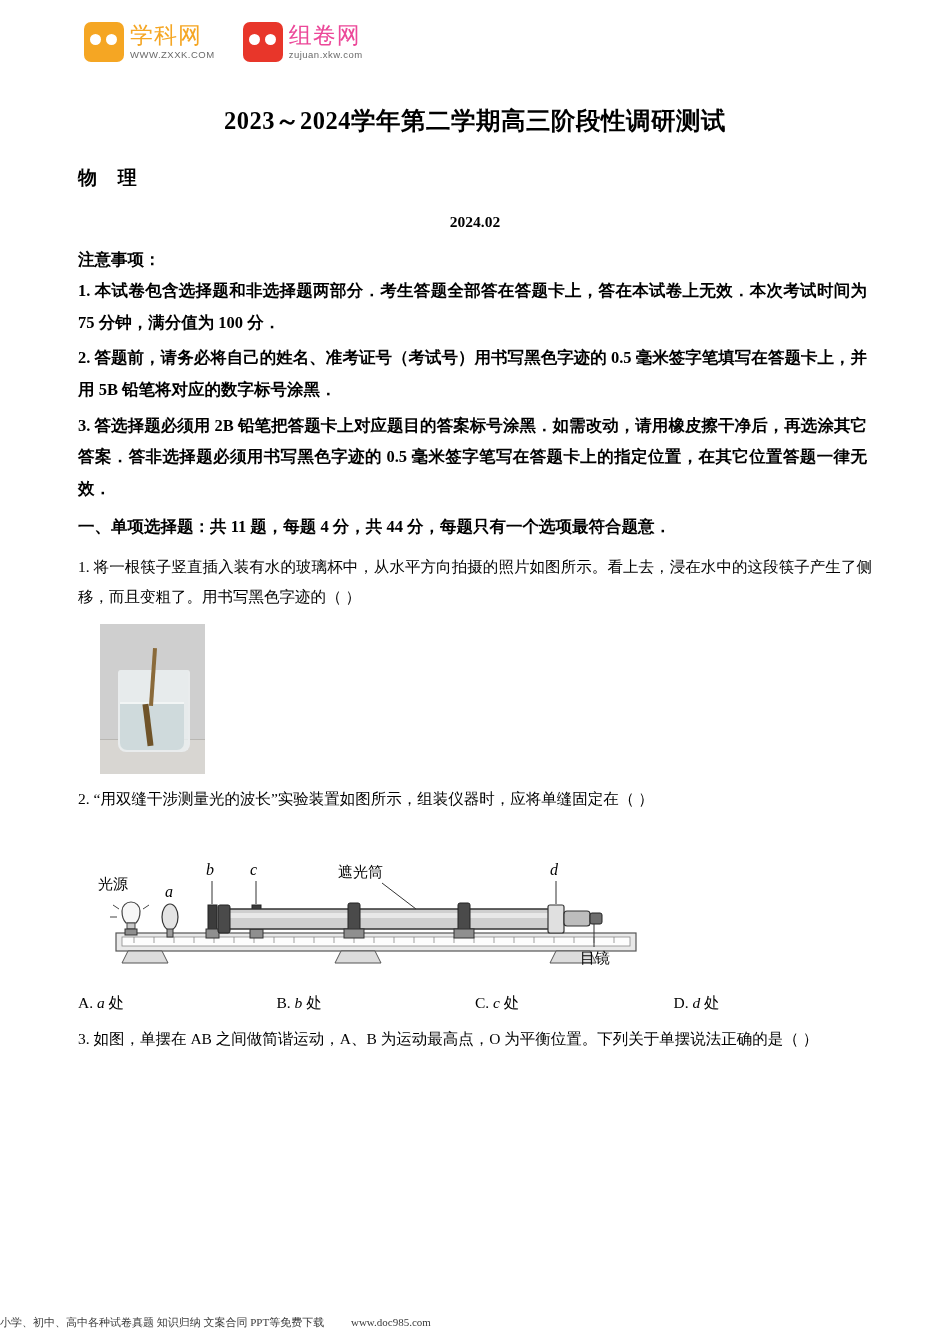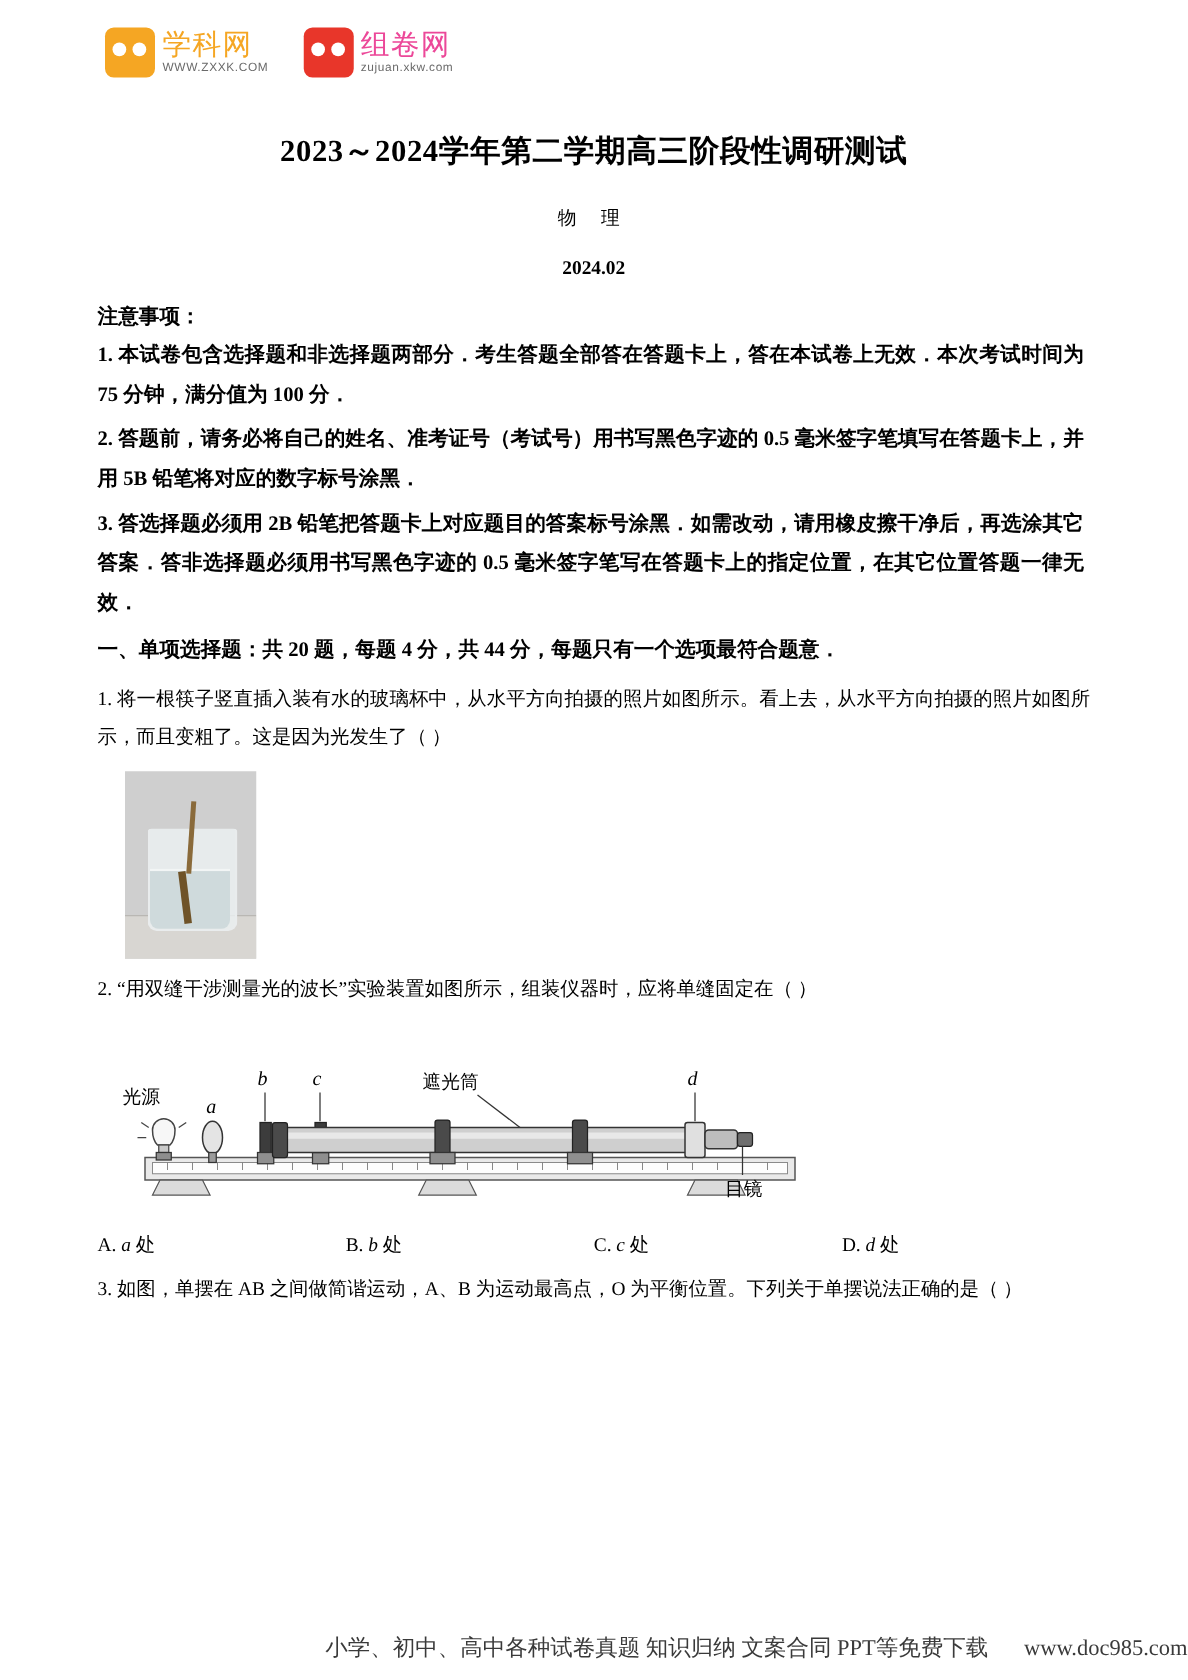--- a/index.html
+++ b/index.html
@@ -69,23 +69,23 @@
 
   
   h1.doc-title {
     text-align: center;
     font-size: 24.5px;
     font-weight: bold;
     margin: 34px 0 0 0;
     letter-spacing: 0.5px;
   }
   h2.subject {
-    text-align: center;
-    font-size: 15px;
-    font-weight: normal;
+    text-align: left;
+    font-size: 19px;
+    font-weight: bold;
     margin: 28px 0 0 0;
     letter-spacing: 8px;
   }
   .datestamp {
     text-align: center;
     font-size: 15.5px;
     font-weight: bold;
     margin: 22px 0 0 0;
   }
 
@@ -170,22 +170,22 @@
   }
 
   
   .fig2-wrap { margin: 10px 0 0 8px; }
   svg { display: block; }
 
   
   .footer {
     position: absolute;
     left: 0; right: 0; bottom: 14px;
-    text-align: right;
-    font-size: 18px;
+    text-align: left;
+    font-size: 11px;
     color: #3a3a3a;
   }
   .footer .site { margin-left: 24px; }
 </style>
 </head>
 <body>
 
 <div class="page">
 
   <div class="logo-row">
@@ -207,23 +207,23 @@
 
   <h1 class="doc-title">2023～2024学年第二学期高三阶段性调研测试</h1>
   <h2 class="subject">物 理</h2>
   <div class="datestamp">2024.02</div>
 
   <div class="notice-title">注意事项：</div>
   <p class="notice-p">1. 本试卷包含选择题和非选择题两部分．考生答题全部答在答题卡上，答在本试卷上无效．本次考试时间为 75 分钟，满分值为 100 分．</p>
   <p class="notice-p">2. 答题前，请务必将自己的姓名、准考证号（考试号）用书写黑色字迹的 0.5 毫米签字笔填写在答题卡上，并用 5B 铅笔将对应的数字标号涂黑．</p>
   <p class="notice-p">3. 答选择题必须用 2B 铅笔把答题卡上对应题目的答案标号涂黑．如需改动，请用橡皮擦干净后，再选涂其它答案．答非选择题必须用书写黑色字迹的 0.5 毫米签字笔写在答题卡上的指定位置，在其它位置答题一律无效．</p>
 
-  <div class="section-head">一、单项选择题：共 20 题，每题 4 分，共 44 分，每题只有一个选项最符合题意．</div>
-
-  <p class="q"><span>1.</span> <span>将一根筷子竖直插入装有水的玻璃杯中，从水平方向拍摄的照片如图所示。看上去，从水平方向拍摄的照片如图所示，而且变粗了。这是因为光发生了（      ）</span></p>
+  <div class="section-head">一、单项选择题：共 11 题，每题 4 分，共 44 分，每题只有一个选项最符合题意．</div>
+
+  <p class="q"><span>1.</span> <span>将一根筷子竖直插入装有水的玻璃杯中，从水平方向拍摄的照片如图所示。看上去，浸在水中的这段筷子产生了侧移，而且变粗了。用书写黑色字迹的（      ）</span></p>
 
   <div class="fig1-wrap">
     <div class="fig1">
       <div class="table"></div>
       <div class="glass"></div>
       <div class="water"></div>
       <div class="stick-top"></div>
       <div class="stick-bot"></div>
     </div>
   </div>

